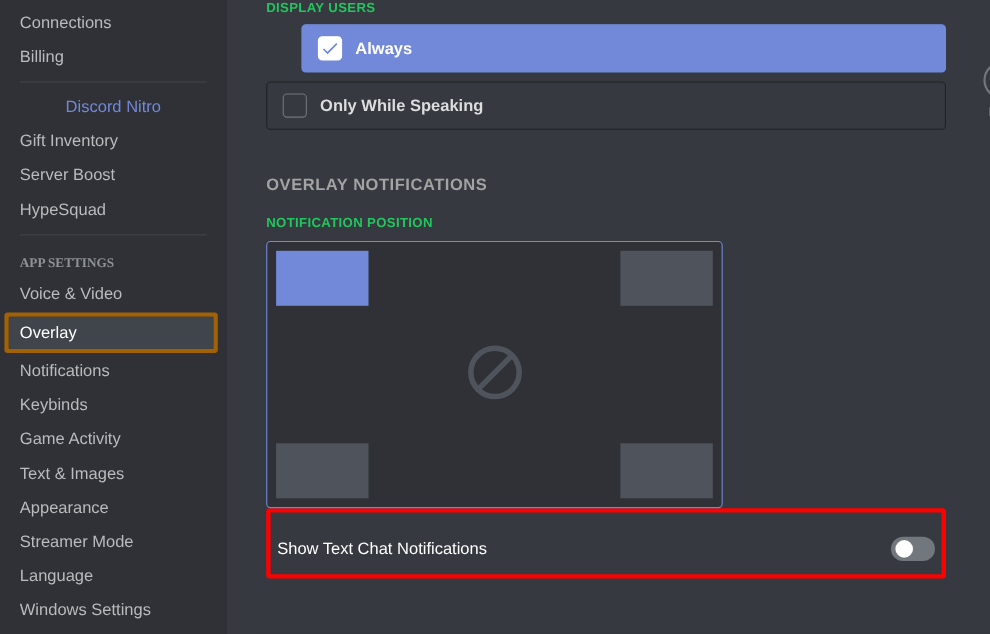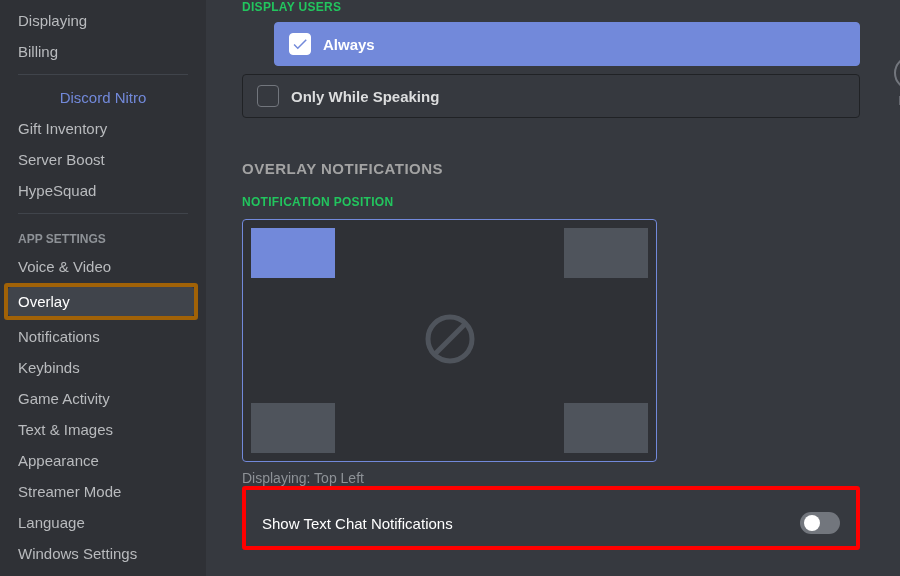--- a/index.html
+++ b/index.html
@@ -3,21 +3,21 @@
   <meta charset="utf-8">
   <style>
     * { margin: 0; padding: 0; box-sizing: border-box; font-family: "Helvetica Neue", Arial, sans-serif; }
     body { width: 900px; height: 576px; background: #36393f; color: #dcddde; overflow: hidden; display: flex; }
     
     .sidebar { width: 206px; background: #2f3136; padding: 4px 8px 8px 8px; overflow-y: auto; }
     .sidebar-item { padding: 6px 10px; font-size: 15px; color: #b9bbbe; cursor: pointer; border-radius: 3px; margin: 2px 0; }
     .sidebar-item.nitro { color: #7289da; text-align: center; }
     .sidebar-item.selected { background: #40444b; color: #fff; }
     .sidebar-divider { height: 1px; background: #40444b; margin: 8px 10px; }
-    .sidebar-header { font-size: 12px; font-weight: 700; color: #8e9297; padding: 10px 10px 4px 10px; text-transform: uppercase; }
+    .sidebar-header { font-size: 12px; font-weight: 700; color: #8e9297; padding: 10px 10px 4px 10px; text-transform: uppercase; font-family: Liberation Serif, serif; }
     
     .highlight-box { border: 4px solid #a16207; border-radius: 3px; margin-left: -4px; padding-left: 0; }
     .highlight-box .sidebar-item { margin: 0; }
     
     .main { flex: 1; padding: 0 40px 0 36px; position: relative; }
     
     .section-label { font-size: 12px; font-weight: 700; color: #22c55e; letter-spacing: 0.3px; text-transform: uppercase; }
     .section-heading { font-size: 15px; font-weight: 700; color: #a3a3a3; letter-spacing: 0.5px; margin-top: 42px; margin-bottom: 18px; }
     
     .radio-option { display: flex; align-items: center; padding: 10px 14px; border: 1px solid #202225; border-radius: 4px; margin-top: 8px; cursor: pointer; }
@@ -32,38 +32,38 @@
     .position-panel { width: 415px; height: 243px; background: #2f3136; border: 1px solid #7289da; border-radius: 4px; position: relative; margin-top: 10px; }
     .corner { position: absolute; width: 84px; height: 50px; background: #4f545c; cursor: pointer; }
     .corner.tl { top: 8px; left: 8px; background: #7289da; }
     .corner.tr { top: 8px; right: 8px; }
     .corner.bl { bottom: 8px; left: 8px; }
     .corner.br { bottom: 8px; right: 8px; }
     .ban-icon { position: absolute; top: 50%; left: 50%; transform: translate(-50%, -50%); }
     
     .displaying { font-size: 14px; color: #8e9297; margin-top: 8px; }
     
-    .toggle-row { display: flex; justify-content: space-between; align-items: center; padding: 12px 16px; margin-top: 10px; }
+    .toggle-row { display: flex; justify-content: space-between; align-items: center; padding: 12px 6px; margin-top: 10px; }
     .toggle-label { font-size: 15px; font-weight: 500; color: #fff; }
     .toggle { width: 40px; height: 22px; background: #72767d; border-radius: 11px; position: relative; cursor: pointer; }
     .toggle-knob { width: 16px; height: 16px; background: #fff; border-radius: 50%; position: absolute; top: 3px; left: 4px; }
     
     .highlight-row { border: 4px solid #ff0000; border-radius: 3px; }
     
     .close-btn { position: absolute; top: 56px; right: -28px; width: 34px; height: 34px; border: 2px solid #72767d; border-radius: 50%; display: flex; align-items: center; justify-content: center; cursor: pointer; }
     .close-label { position: absolute; top: 94px; right: -26px; font-size: 12px; color: #72767d; letter-spacing: 1px; }
     
     .sidebar::-webkit-scrollbar { width: 4px; }
     .sidebar::-webkit-scrollbar-thumb { background: #202225; border-radius: 2px; }
   </style>
 </head>
 <body>
 
 <div class="sidebar">
-  <div class="sidebar-item">Displaying</div>
+  <div class="sidebar-item">Connections</div>
   <div class="sidebar-item">Billing</div>
   <div class="sidebar-divider"></div>
   <div class="sidebar-item nitro">Discord Nitro</div>
   <div class="sidebar-item">Gift Inventory</div>
   <div class="sidebar-item">Server Boost</div>
   <div class="sidebar-item">HypeSquad</div>
   <div class="sidebar-divider"></div>
   <div class="sidebar-header">APP SETTINGS</div>
   <div class="sidebar-item">Voice &amp; Video</div>
   <div class="highlight-box">
@@ -108,21 +108,20 @@
     <div class="corner bl"></div>
     <div class="corner br"></div>
     <div class="ban-icon">
       <svg width="54" height="54" viewBox="0 0 54 54">
           <circle cx="27" cy="27" r="22" fill="none" stroke="#4f545c" stroke-width="5"></circle>
           <line x1="12" y1="42" x2="42" y2="12" stroke="#4f545c" stroke-width="5"></line>
         </svg>
     </div>
   </div>
 
-  <div class="displaying">Displaying: Top Left</div>
 
   <div class="highlight-row">
     <div class="toggle-row">
       <span class="toggle-label">Show Text Chat Notifications</span>
       <div class="toggle">
         <div class="toggle-knob"></div>
       </div>
     </div>
   </div>
 

